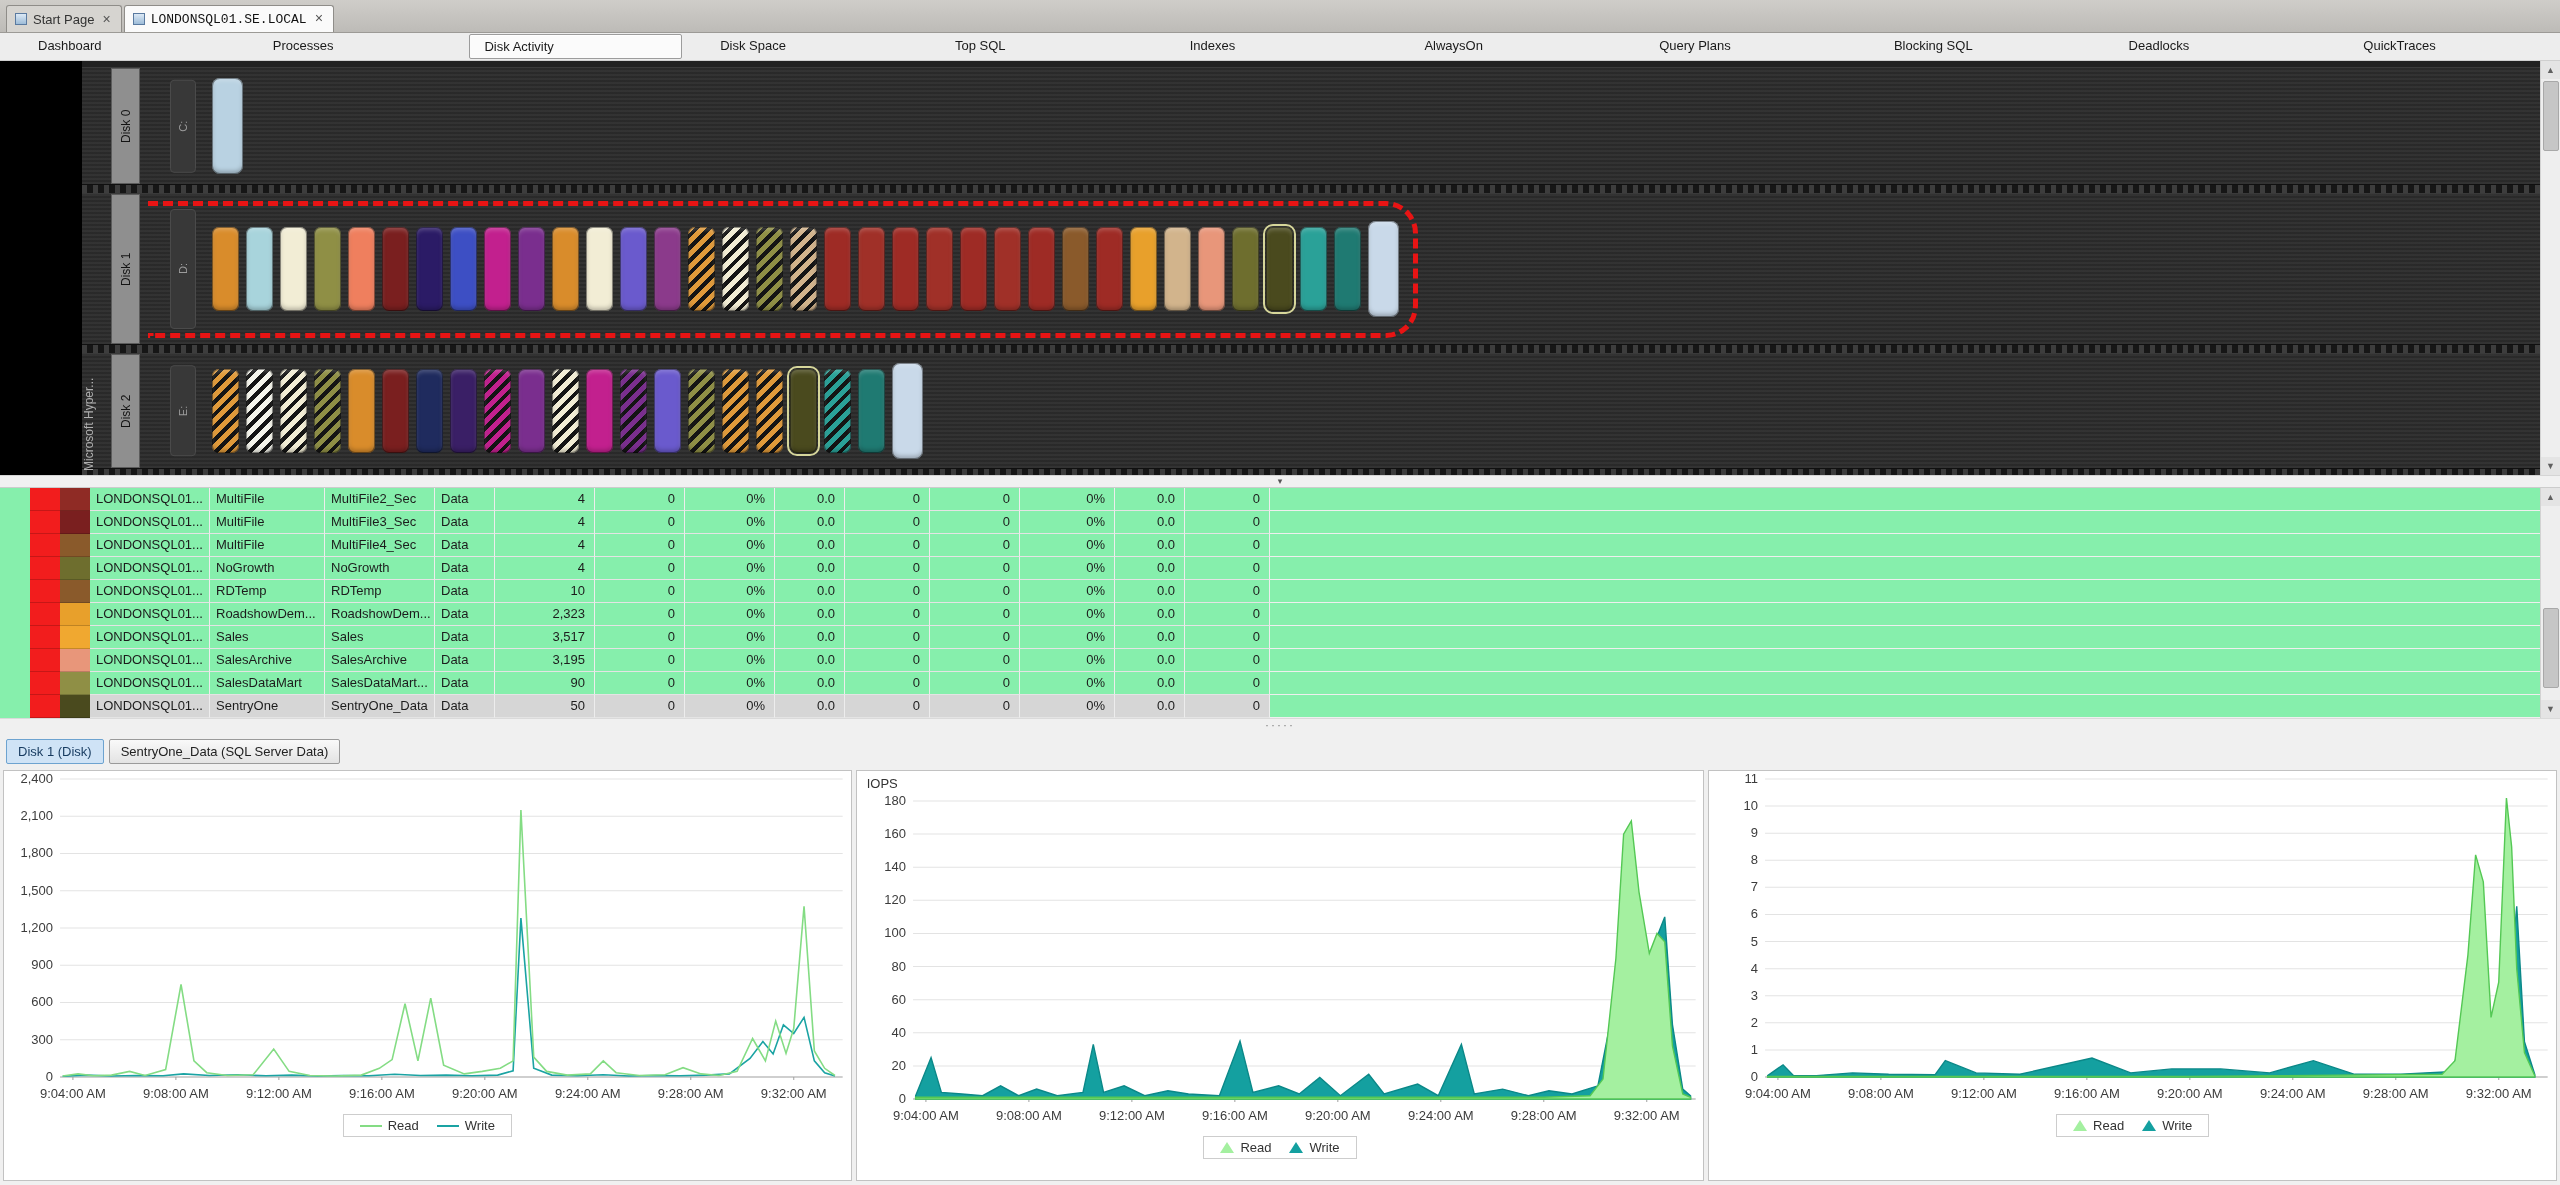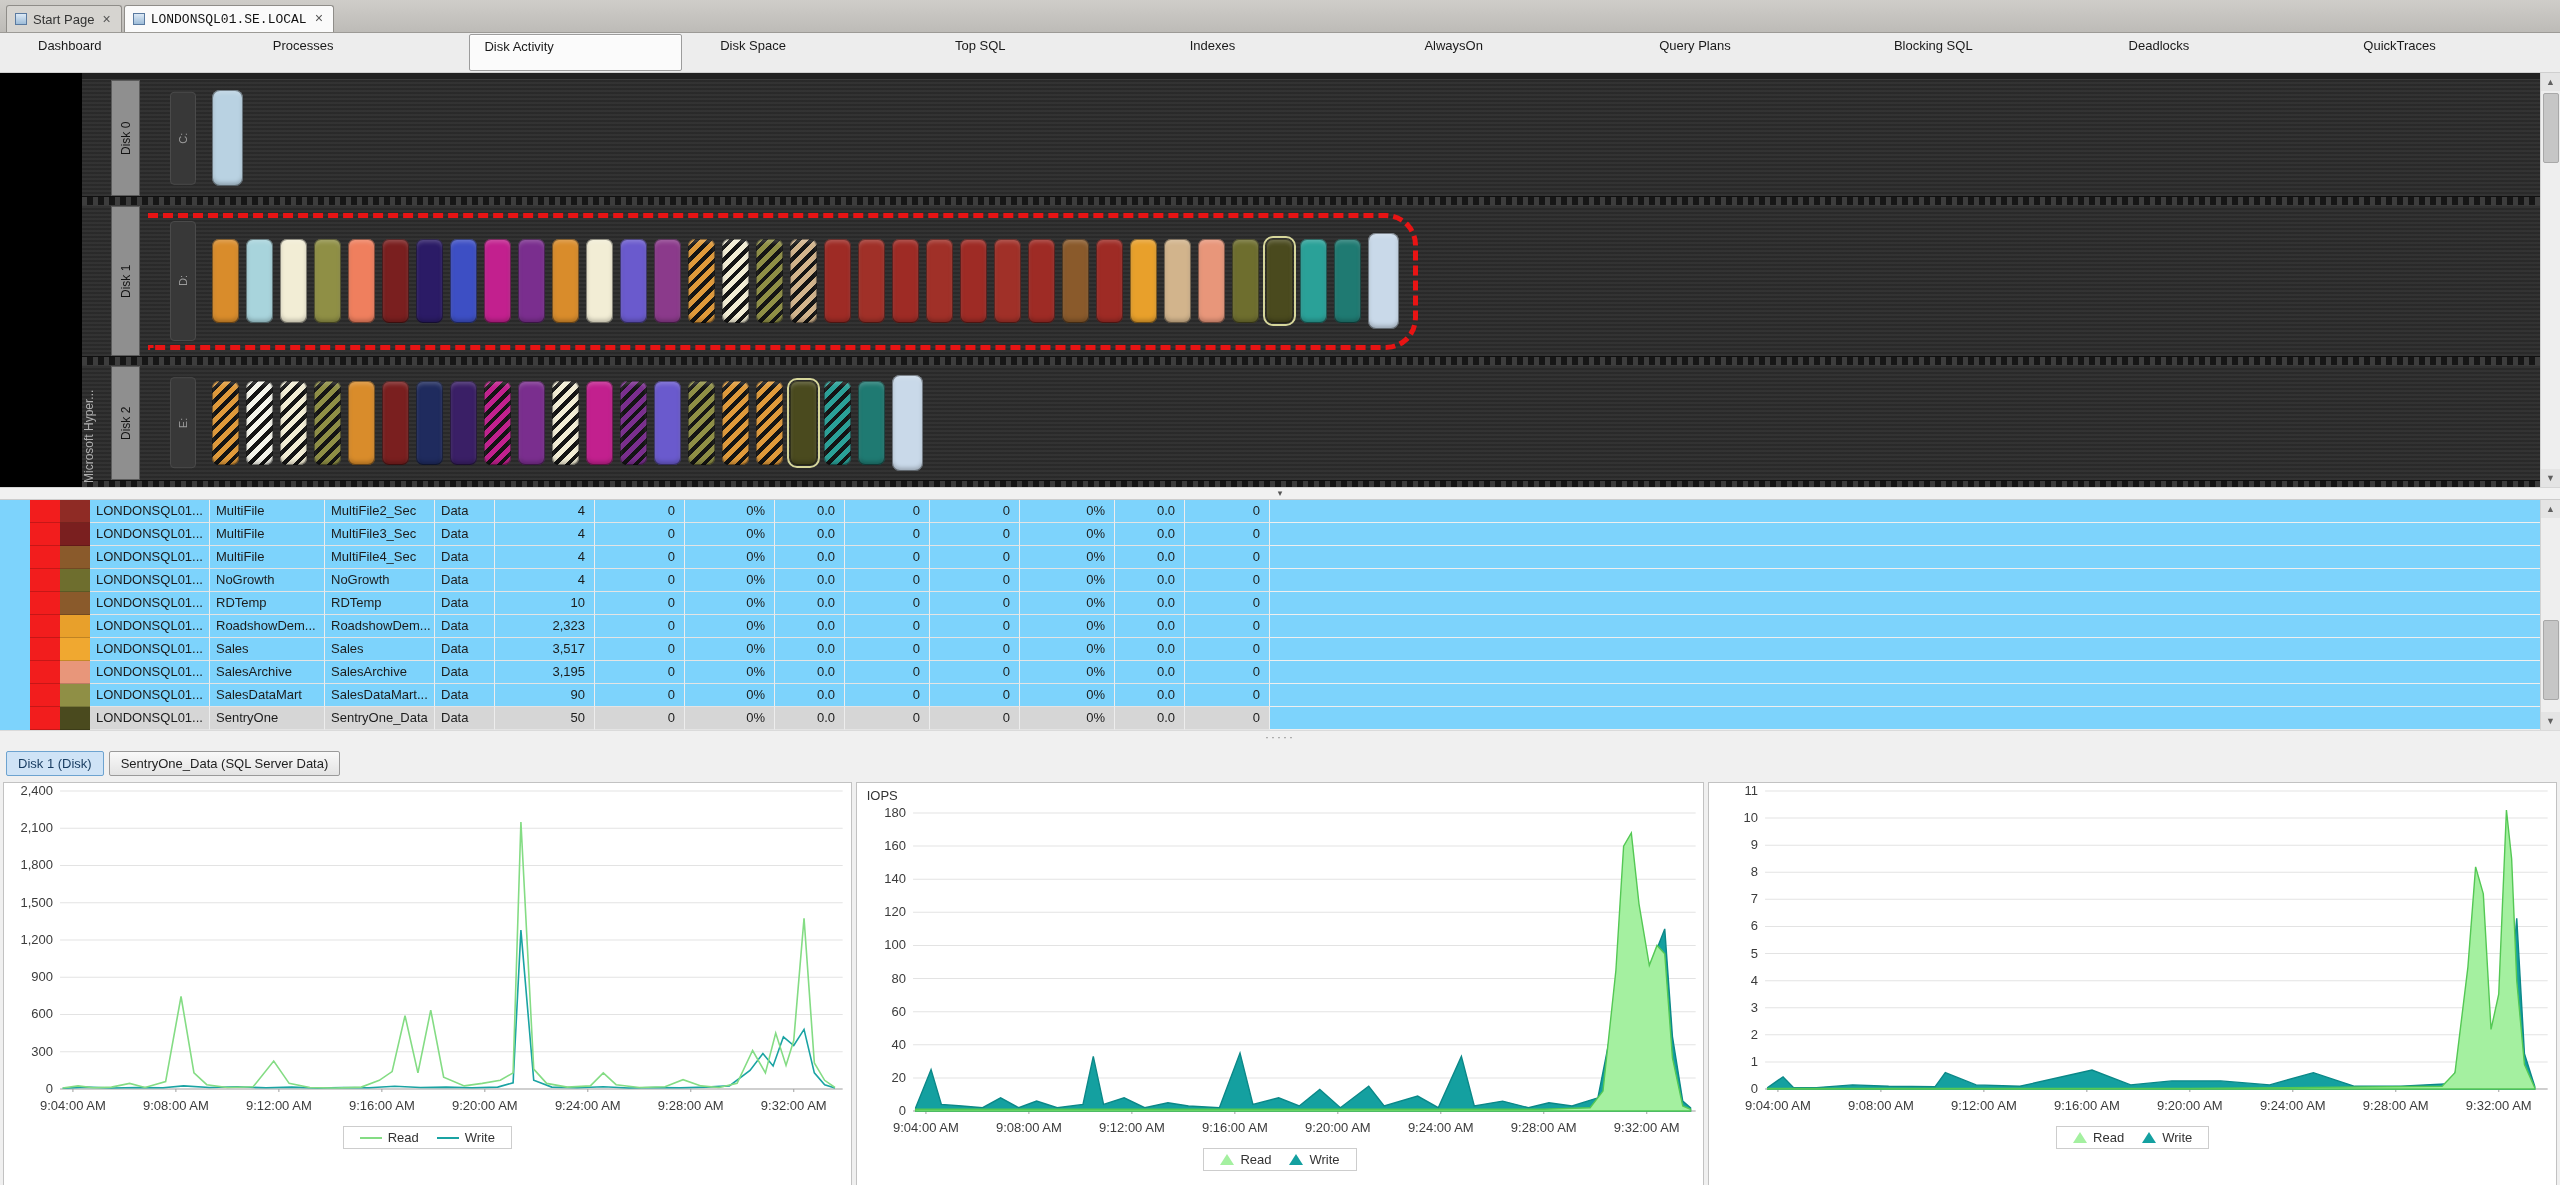--- a/index.html
+++ b/index.html
@@ -9,21 +9,21 @@
   
   .doc-tabs { height:33px; background:linear-gradient(#cfcdc9,#bdbbb7); display:flex; align-items:flex-end; padding-left:6px; border-bottom:1px solid #9c9a96; }
   .doc-tab { height:27px; display:flex; align-items:center; gap:6px; padding:0 8px; margin-right:2px;
              background:#d6d4d0; border:1px solid #8f8d89; border-bottom:none; border-radius:3px 3px 0 0;
              font-size:13px; color:#333; cursor:default; }
   .doc-tab.active { background:#fafafa; color:#111;font-family:Liberation Mono, monospace; }
   .doc-tab-icon { width:12px; height:12px; border:1px solid #5a7aa0; background:linear-gradient(#dce9f5,#9dbcd8); display:inline-block; }
   .tab-close { font-size:14px; color:#555; padding:0 2px; line-height:12px; }
 
   
-  .nav-bar { height:40px; background:#ededed; border-bottom:1px solid #cfcfcf; display:flex; }
+  .nav-bar { height:28px; background:#ededed; border-bottom:1px solid #cfcfcf; display:flex; }
   .nav-tab { flex:1 1 0; font-size:13px; line-height:26px; padding-left:38px; color:#1a1a1a; white-space:nowrap; overflow:hidden; }
   .nav-tab.active { background:#fbfbfb; border:1px solid #9c9c9c; border-radius:2px; margin:1px 0; line-height:24px; padding-left:14px; box-shadow:inset 0 1px 0 #fff; }
 
   
   .diskviz { position:relative; height:414px; background:#212121; overflow:hidden; }
   .viz-black { position:absolute; left:0; top:0; width:82px; height:100%; background:#000; }
   .controller-label { position:absolute; left:82px; bottom:4px; width:24px; height:200px;
       writing-mode:vertical-rl; transform:rotate(180deg); color:#b0b0b0; font-size:12px; text-align:left; }
   .disk-row { position:absolute; left:82px; right:20px; background:#2c2c2c;
       background-image:repeating-linear-gradient(0deg, rgba(255,255,255,0.03) 0 2px, rgba(0,0,0,0.06) 2px 4px);
@@ -50,21 +50,21 @@
   .viz-scrollbar, .grid-scrollbar { position:absolute; right:0; top:0; width:20px; height:100%;
       background:#eeeeee; border-left:1px solid #d2d2d2; }
   .sb-btn { position:absolute; left:0; width:100%; height:18px; text-align:center; font-size:9px; color:#606060; line-height:18px; background:#e4e4e4; }
   .sb-btn.up { top:0; } .sb-btn.down { bottom:0; }
   .sb-thumb { position:absolute; left:2px; width:16px; background:#c6c6c6; border:1px solid #a8a8a8; border-radius:2px; }
 
   .collapse-strip { height:13px; background:#f1f1f1; border-top:1px solid #d5d5d5; border-bottom:1px solid #cccccc;
       text-align:center; font-size:9px; line-height:11px; color:#555; }
 
   
-  .grid { height:230px; background:#7dd3fc; position:relative; padding-left:30px; overflow:hidden; }
+  .grid { height:230px; background:#86efac; position:relative; padding-left:30px; overflow:hidden; }
   .grid-row { display:grid; grid-template-columns:30px 30px 120px 115px 110px 60px 100px 90px 90px 70px 85px 90px 95px 70px 85px 1fr;
       height:23px; line-height:22px; font-size:13px; }
   .cell { border-right:1px solid #ededed; border-bottom:1px solid #e4e4e4; padding:0 6px; overflow:hidden; white-space:nowrap; }
   .cell.num { text-align:right; padding-right:9px; }
   .swatch { border-bottom:1px solid rgba(0,0,0,0.18); }
   .grid-row.selected .cell { background:#d6d6d6; }
   .filler { border-bottom:1px solid #efefef; }
 
   .splitter { height:16px; background:#f0f0f0; text-align:center; font-size:12px; color:#808080; line-height:12px; letter-spacing:2px; border-top:1px solid #dadada; }
 

